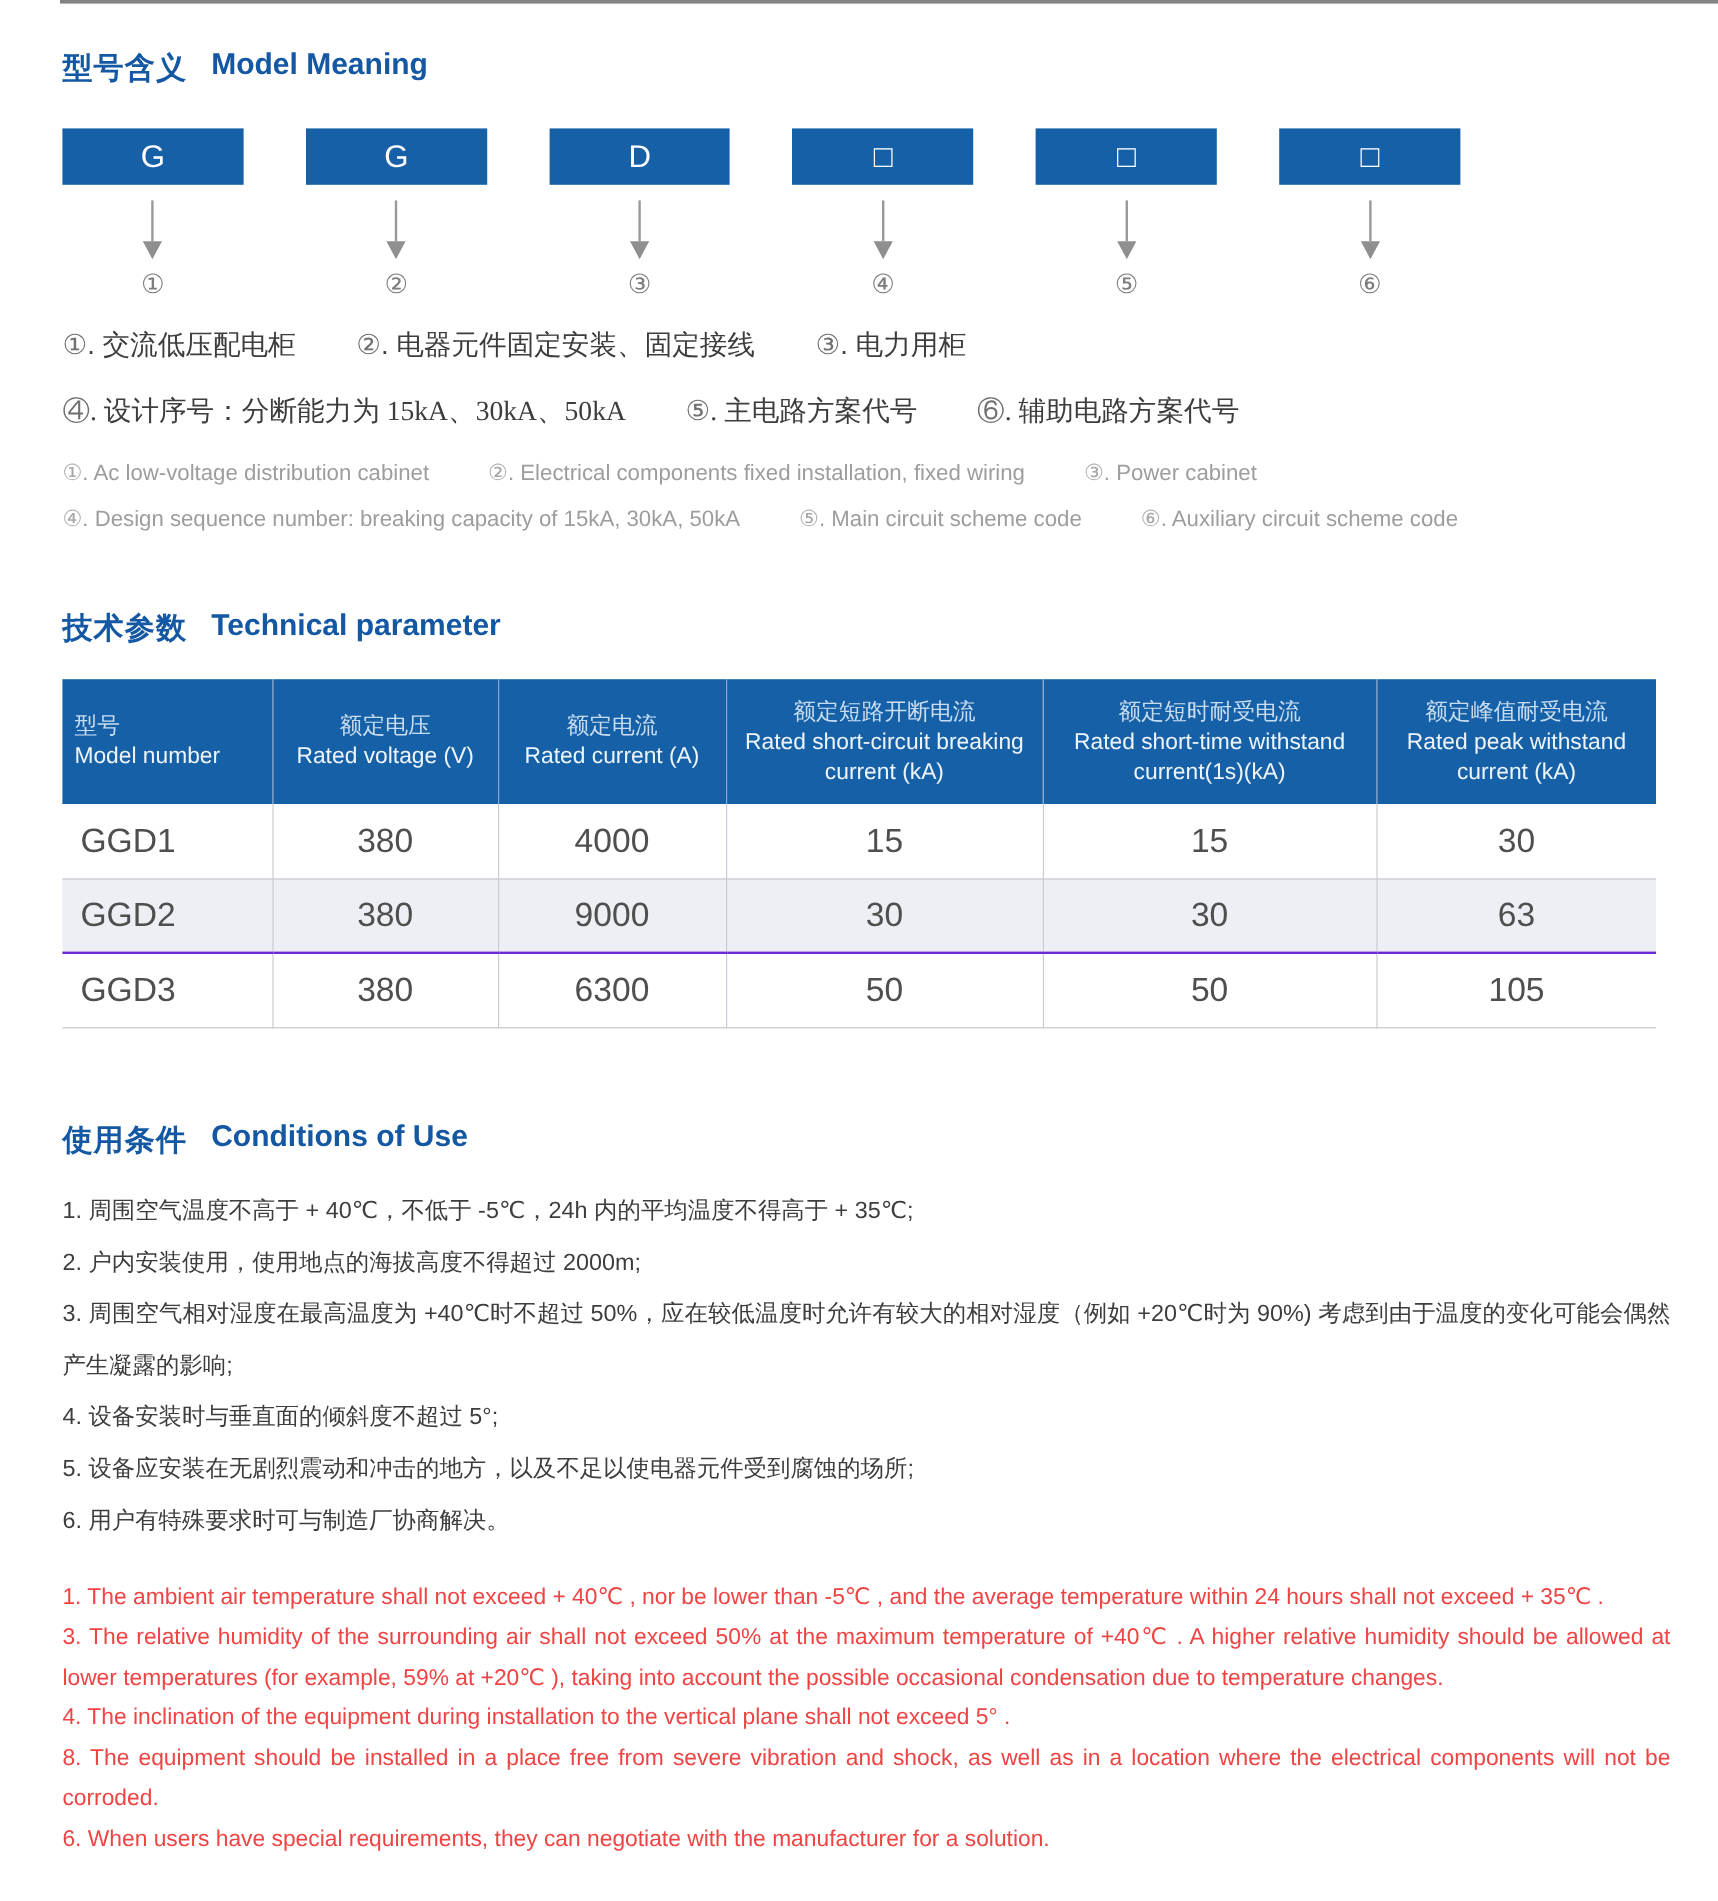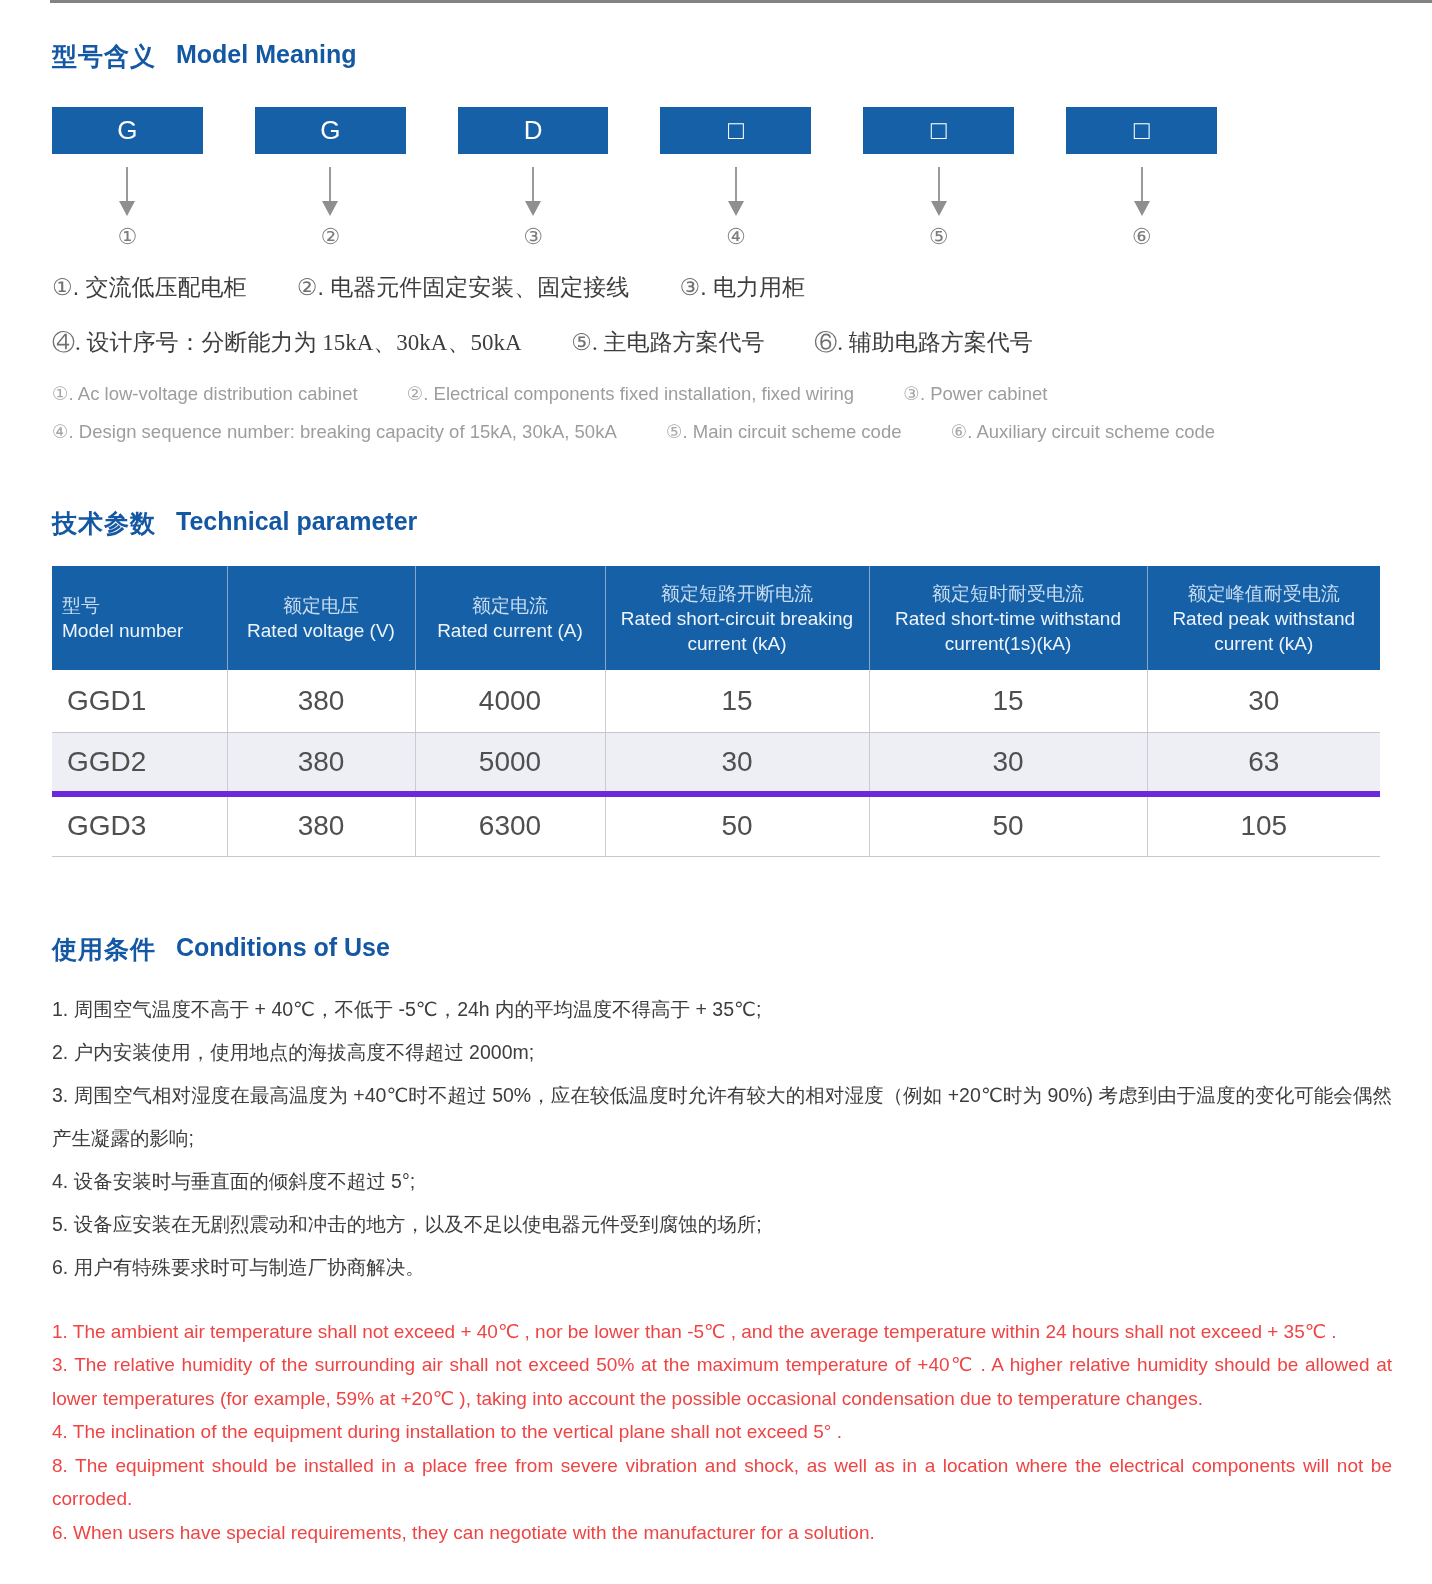--- a/index.html
+++ b/index.html
@@ -69,21 +69,21 @@
   table.tech th .zh { color:#c9ddf2; font-size:19px; line-height:1.45; }
   table.tech th .en { color:#eef4fb; font-size:19px; line-height:1.3; }
   table.tech th.first { text-align:left; }
   table.tech td {
     height:62px; text-align:center; font-size:28px; color:#4f4f4f;
     border-bottom:1px solid #c6c8ce; border-right:1px solid #c9ccd3;
     background:#ffffff;
   }
   table.tech td:last-child { border-right:none; }
   table.tech td.first { text-align:left; padding-left:15px; }
-  table.tech tr.alt td { background:#edeff5; border-bottom:6px solid #6d28d9; }
+  table.tech tr.alt td { background:#edeff5; border-bottom:2px solid #6d28d9; }
   table.tech tr.alt td { border-top:1px solid #bfc1c8; }
 
   .sec3 { margin-top:76px; }
 
   
   .zh-list { margin-top:22px; width:1340px; font-size:19.5px; line-height:43px; color:#3d3d3d; }
   .zh-list p { margin:0; text-align:justify; }
   .en-list { margin-top:26px; width:1340px; font-size:19px; line-height:33.5px; color:#ef4444; }
   .en-list p { margin:0; text-align:justify; }
 </style>
@@ -225,21 +225,21 @@
         <td class="first">GGD1</td>
         <td>380</td>
         <td>4000</td>
         <td>15</td>
         <td>15</td>
         <td>30</td>
       </tr>
       <tr class="alt">
         <td class="first">GGD2</td>
         <td>380</td>
-        <td>5000</td>
+        <td>9000</td>
         <td>30</td>
         <td>30</td>
         <td>63</td>
       </tr>
       <tr>
         <td class="first">GGD3</td>
         <td>380</td>
         <td>6300</td>
         <td>50</td>
         <td>50</td>

